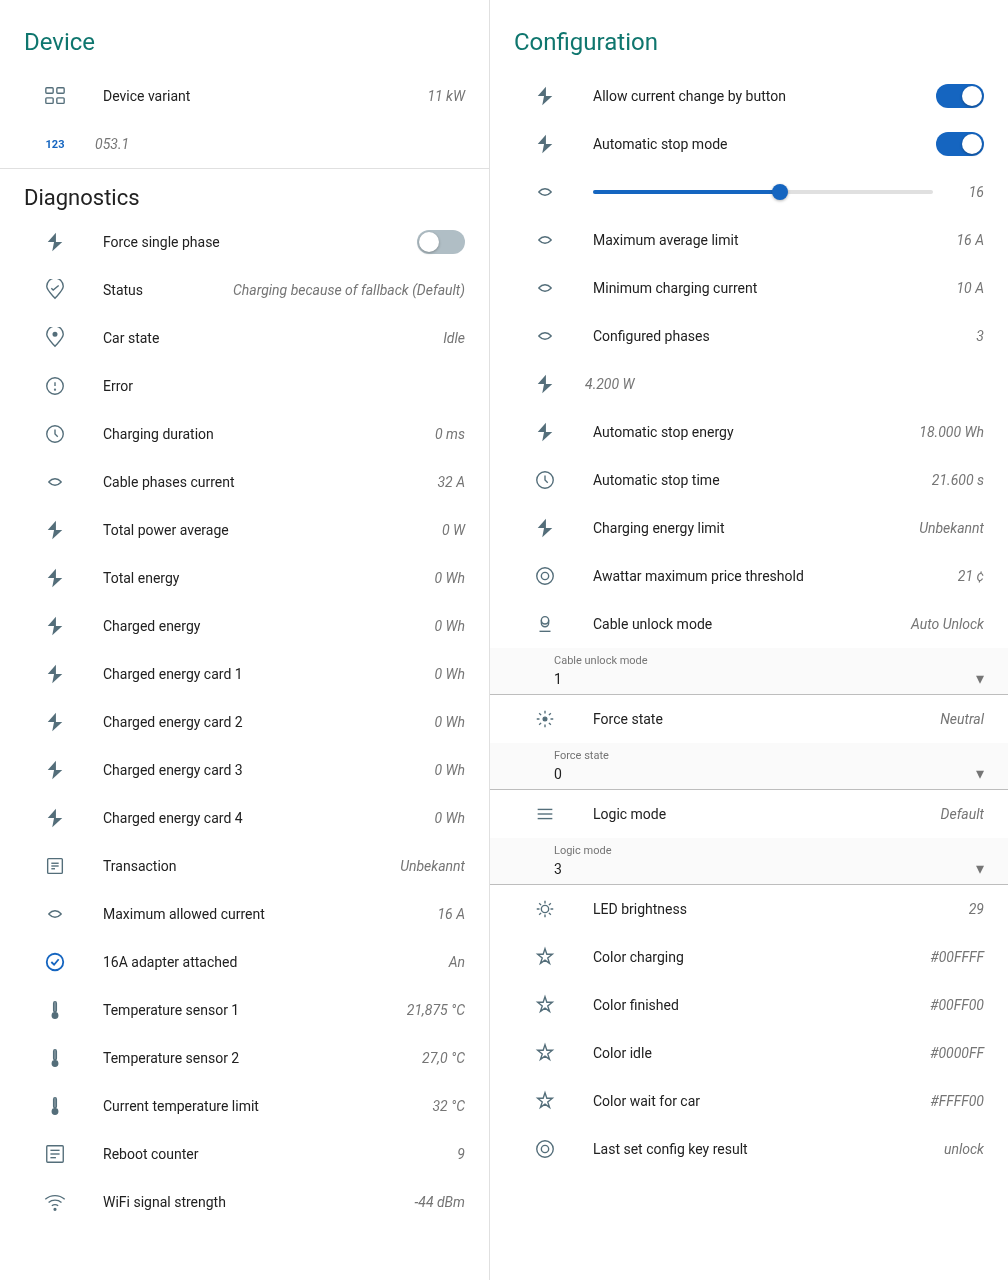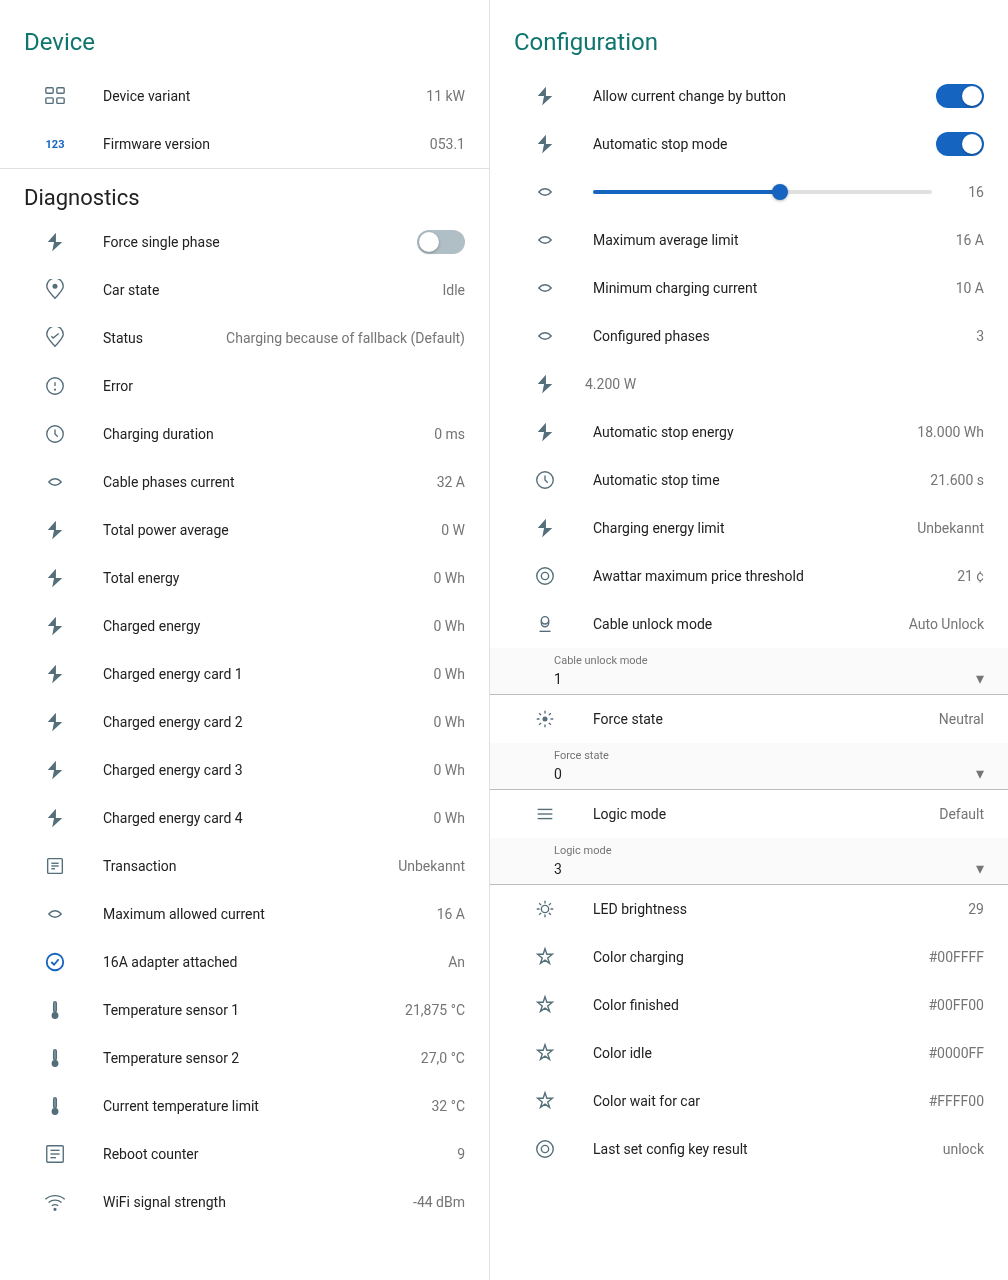--- a/index.html
+++ b/index.html
@@ -58,20 +58,21 @@
     .row-label {
       flex: 1;
       color: #212121;
       font-size: 14px;
       padding-left: 8px;
     }
     .row-value {
       color: #757575;
       font-size: 14px;
       text-align: right;
+      font-style: italic;
     }
     .toggle {
       width: 48px;
       height: 24px;
       border-radius: 12px;
       background: #1565c0;
       position: relative;
       cursor: pointer;
       flex-shrink: 0;
     }
@@ -178,21 +179,20 @@
         </svg>
       </div>
       <div class="row-label">Device variant</div>
       <div class="row-value">11 kW</div>
     </div>
 
     <div class="row">
       <div class="row-icon">
         <span style="font-size:11px;color:#1565c0;font-weight:bold;">123</span>
       </div>
-      <div class="row-label">Firmware version</div>
       <div class="row-value">053.1</div>
     </div>
 
     <div class="section-divider"></div>
 
     <div class="subsection-title">Diagnostics</div>
 
     <div class="row">
       <div class="row-icon">
         <svg class="svg-icon" viewBox="0 0 24 24" fill="#546e7a">
@@ -200,36 +200,36 @@
           </svg>
       </div>
       <div class="row-label">Force single phase</div>
       <div class="toggle toggle-off"></div>
     </div>
 
     <div class="row">
       <div class="row-icon">
         <svg class="svg-icon" viewBox="0 0 24 24" fill="none" stroke="#546e7a" stroke-width="1.5">
             <path d="M12 21C7 15.5 3 12 3 8a9 9 0 0118 0c0 4-4 7.5-9 13z"></path>
+            <polyline points="8,10 10,12 16,7" stroke="#546e7a" stroke-width="1.5"></polyline>
+          </svg>
+      </div>
+      <div class="row-label">Status</div>
+      <div class="row-value">Charging because of fallback (Default)</div>
+    </div>
+
+    <div class="row">
+      <div class="row-icon">
+        <svg class="svg-icon" viewBox="0 0 24 24" fill="none" stroke="#546e7a" stroke-width="1.5">
+            <path d="M12 21C7 15.5 3 12 3 8a9 9 0 0118 0c0 4-4 7.5-9 13z"></path>
             <circle cx="12" cy="8" r="2" fill="#546e7a"></circle>
           </svg>
       </div>
       <div class="row-label">Car state</div>
       <div class="row-value">Idle</div>
-    </div>
-
-    <div class="row">
-      <div class="row-icon">
-        <svg class="svg-icon" viewBox="0 0 24 24" fill="none" stroke="#546e7a" stroke-width="1.5">
-            <path d="M12 21C7 15.5 3 12 3 8a9 9 0 0118 0c0 4-4 7.5-9 13z"></path>
-            <polyline points="8,10 10,12 16,7" stroke="#546e7a" stroke-width="1.5"></polyline>
-          </svg>
-      </div>
-      <div class="row-label">Status</div>
-      <div class="row-value">Charging because of fallback (Default)</div>
     </div>
 
     <div class="row">
       <div class="row-icon">
         <svg class="svg-icon" viewBox="0 0 24 24" fill="none" stroke="#546e7a" stroke-width="1.5">
             <circle cx="12" cy="12" r="9"></circle>
             <line x1="12" y1="8" x2="12" y2="12"></line>
             <circle cx="12" cy="16" r="0.5" fill="#546e7a"></circle>
           </svg>
       </div>

